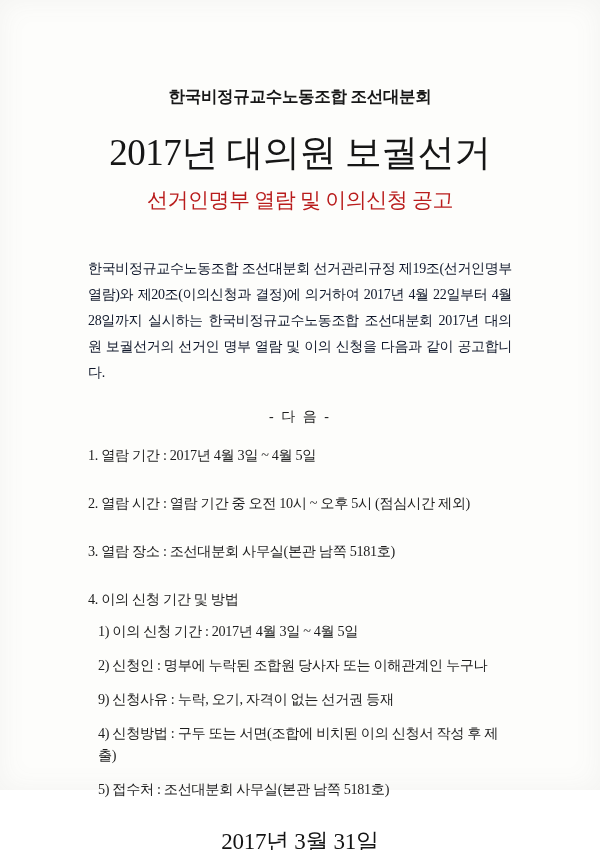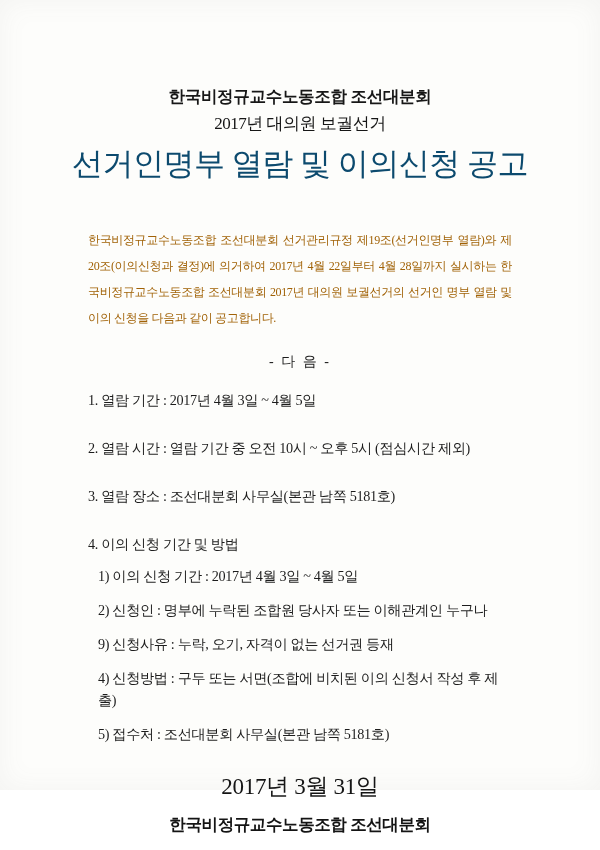--- a/index.html
+++ b/index.html
@@ -34,41 +34,41 @@
     padding-top: 86px;
     text-align: center;
   }
   .org-line {
     font-size: 16.5px;
     font-weight: bold;
     letter-spacing: -0.3px;
     color: #171717;
   }
   .title-main {
-    margin-top: 4px;
-    font-size: 17px;
+    margin-top: 20px;
+    font-size: 37px;
     letter-spacing: -0.5px;
     color: #161616;
   }
   .title-sub {
     margin-top: 8px;
-    font-size: 31px;
+    font-size: 21px;
     letter-spacing: -0.5px;
-    color: #0c4a6e;
+    color: #b91c1c;
   }
   .body-wrap {
     margin-top: 42px;
     padding: 0 88px 0 88px;
   }
   .para {
-    font-size: 12px;
+    font-size: 14px;
     line-height: 26px;
     text-align: justify;
     letter-spacing: -0.35px;
-    color: #a16207;
+    color: #0f172a;
   }
   .dashed-center {
     margin-top: 22px;
     text-align: center;
     font-size: 14px;
     letter-spacing: 2px;
     color: #1c1c1c;
   }
   .items {
     margin-top: 18px;

